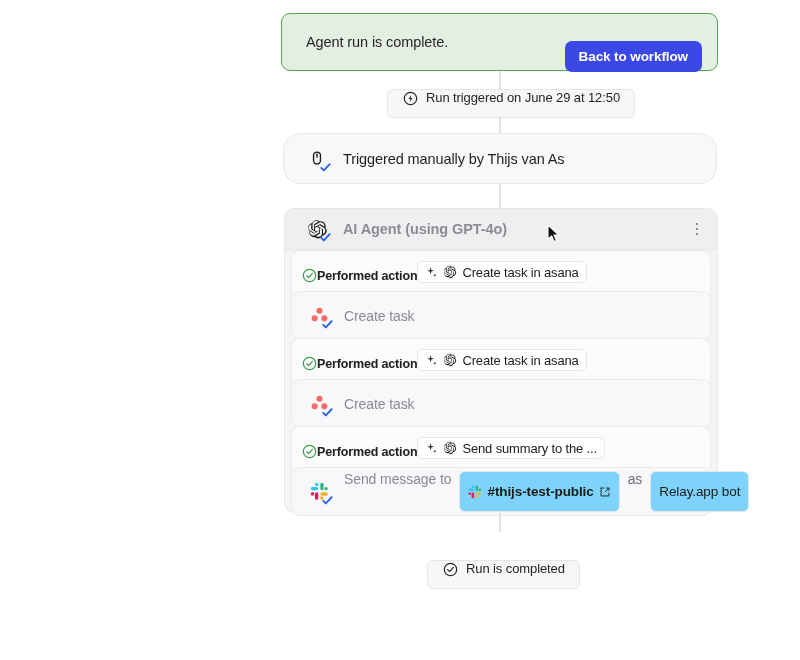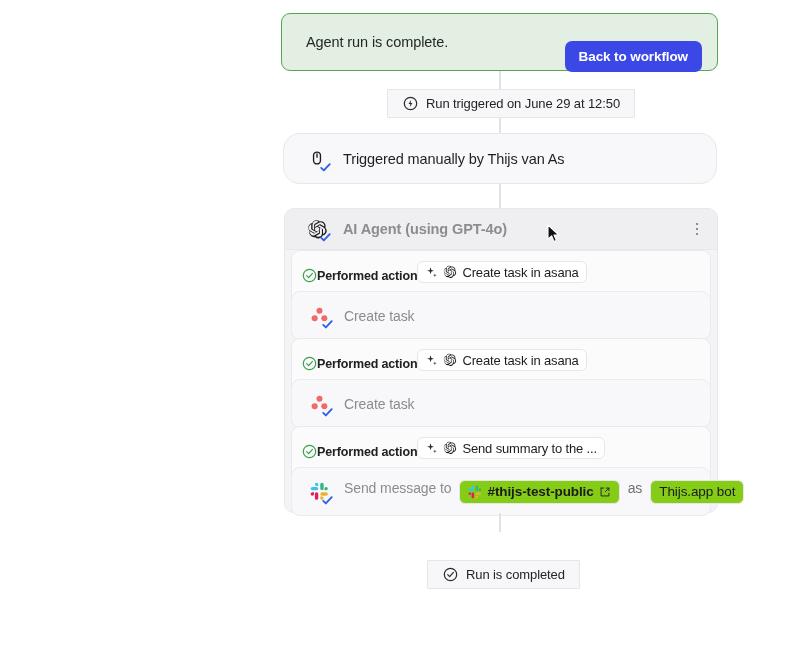--- a/index.html
+++ b/index.html
@@ -61,24 +61,23 @@
     left: 499px;
     width: 1.5px;
     background: #e2e2e5;
   }
 
   
   .chip {
     position: absolute;
     background: #f7f7f9;
     border: 1px solid #e6e6ea;
-    border-radius: 1px;
+    border-radius: 6px;
     height: 29px;
     display: flex;
-    align-items: center;
     gap: 8px;
     padding: 0 14px;
     font-size: 13px;
     color: #242424;
     letter-spacing: -0.1px;
     white-space: nowrap;
   }
 
   
   .card {
@@ -209,23 +208,23 @@
   .detail-text { white-space: nowrap; }
   .detail-strong {
     color: #6f6f77;
     white-space: nowrap;
   }
 
   .value-pill {
     display: inline-flex;
     align-items: center;
     gap: 5px;
-    height: 24px;
+    height: 41px;
     padding: 0 8px;
-    background: #84cc16;
+    background: #7dd3fc;
     border: 1px solid #e6e6ea;
     border-radius: 6px;
     font-size: 13.5px;
     color: #1b1b1b;
     letter-spacing: -0.1px;
     white-space: nowrap;
   }
   .value-pill.mono-bold { font-weight: bold; }
 
   .detail-row {
@@ -432,21 +431,21 @@
             <path d="M18.3 8.3a2.13 2.13 0 1 1 2.13 2.13H18.3zM17.23 8.3a2.13 2.13 0 0 1-4.26 0V2.97a2.13 2.13 0 1 1 4.26 0z" fill="#2eb67d"></path>
             <path d="M15.1 18.3a2.13 2.13 0 1 1-2.13 2.13V18.3zM15.1 17.23a2.13 2.13 0 0 1 0-4.26h5.33a2.13 2.13 0 1 1 0 4.26z" fill="#ecb22e"></path>
           </svg>
           <span>#thijs-test-public</span>
           <svg class="ico" width="12" height="12" viewBox="0 0 14 14" fill="none">
             <path d="M2.4 2.4h3.2M2.4 2.4v9.2h9.2V8.4M7.4 6.6l4.2-4.2M8.6 2.4h3v3" stroke="#2b2b2b" stroke-width="1.15" stroke-linecap="round" stroke-linejoin="round" fill="none"></path>
           </svg>
         </span>
         <span class="detail-strong">as</span>
         <span class="value-pill">
-          <span>Thijs.app bot</span>
+          <span>Relay.app bot</span>
         </span>
       </div>
     </div>
   </div>
 
   <div class="conn" style="top:513px;height:19px;"></div>
 
   <div class="chip" style="left:427px;top:560px;">
     <span class="icon-wrap" style="width:16px;height:16px;">
       <svg class="ico" width="15" height="15" viewBox="0 0 16 16" fill="none">

